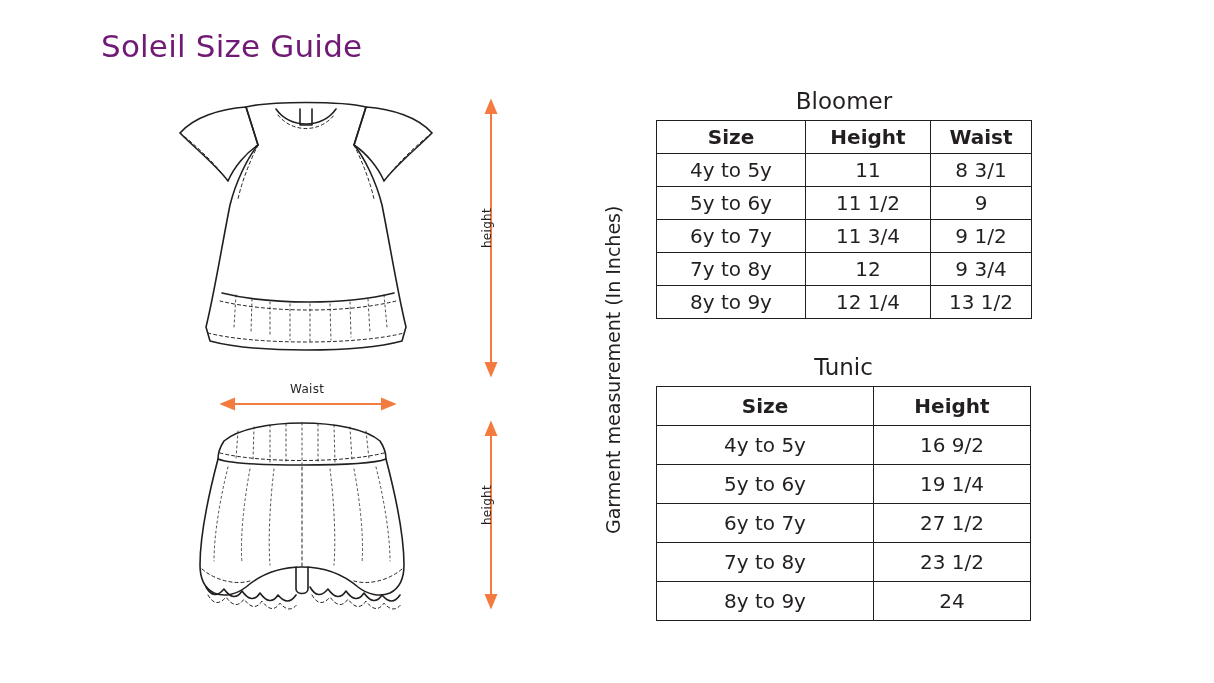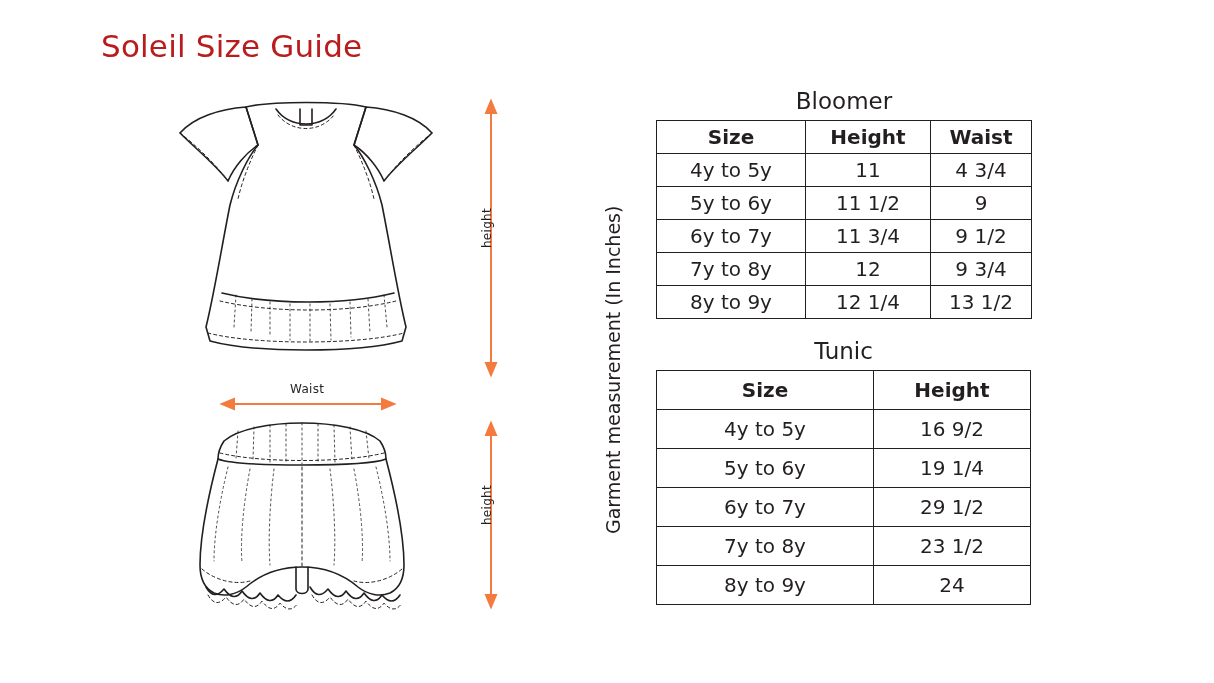--- a/index.html
+++ b/index.html
@@ -17,21 +17,21 @@
   }
 
   
   .page-title {
     position: absolute;
     left: 101px;
     top: 28px;
     font-size: 31px;
     font-weight: 400;
     letter-spacing: 0.2px;
-    color: #b91c1c;
+    color: #701a75;
     white-space: nowrap;
     text-align: right;
   }
 
   
   .illustration {
     position: absolute;
     left: 150px;
     top: 95px;
     width: 400px;
@@ -95,21 +95,21 @@
   }
 
   
   #bloomer-block { left: 656px; top: 76px; }
   #bloomer-table th, #bloomer-table td { height: 32px; line-height: 32px; }
   #bloomer-table .c-size   { width: 148px; }
   #bloomer-table .c-height { width: 124px; }
   #bloomer-table .c-waist  { width: 100px; }
 
   
-  #tunic-block { left: 656px; top: 326px; }
+  #tunic-block { left: 656px; top: 342px; }
   #tunic-table th, #tunic-table td { height: 38px; line-height: 38px; }
   #tunic-table .c-size   { width: 216px; }
   #tunic-table .c-height { width: 156px; }
 
   .svg-wrap { position: absolute; left: 0; top: 0; }
 </style>
 </head>
 <body>
 
 <div class="page-title">Soleil Size Guide</div>
@@ -231,21 +231,21 @@
       <tr>
         <th class="c-size">Size</th>
         <th class="c-height">Height</th>
         <th class="c-waist">Waist</th>
       </tr>
     </thead>
     <tbody>
       <tr>
         <td>4y to 5y</td>
         <td>11</td>
-        <td>4 3/4</td>
+        <td>8 3/1</td>
       </tr>
       <tr>
         <td>5y to 6y</td>
         <td>11 1/2</td>
         <td>9</td>
       </tr>
       <tr>
         <td>6y to 7y</td>
         <td>11 3/4</td>
         <td>9 1/2</td>
@@ -277,21 +277,21 @@
       <tr>
         <td>4y to 5y</td>
         <td>16 9/2</td>
       </tr>
       <tr>
         <td>5y to 6y</td>
         <td>19 1/4</td>
       </tr>
       <tr>
         <td>6y to 7y</td>
-        <td>29 1/2</td>
+        <td>27 1/2</td>
       </tr>
       <tr>
         <td>7y to 8y</td>
         <td>23 1/2</td>
       </tr>
       <tr>
         <td>8y to 9y</td>
         <td>24</td>
       </tr>
     </tbody>

